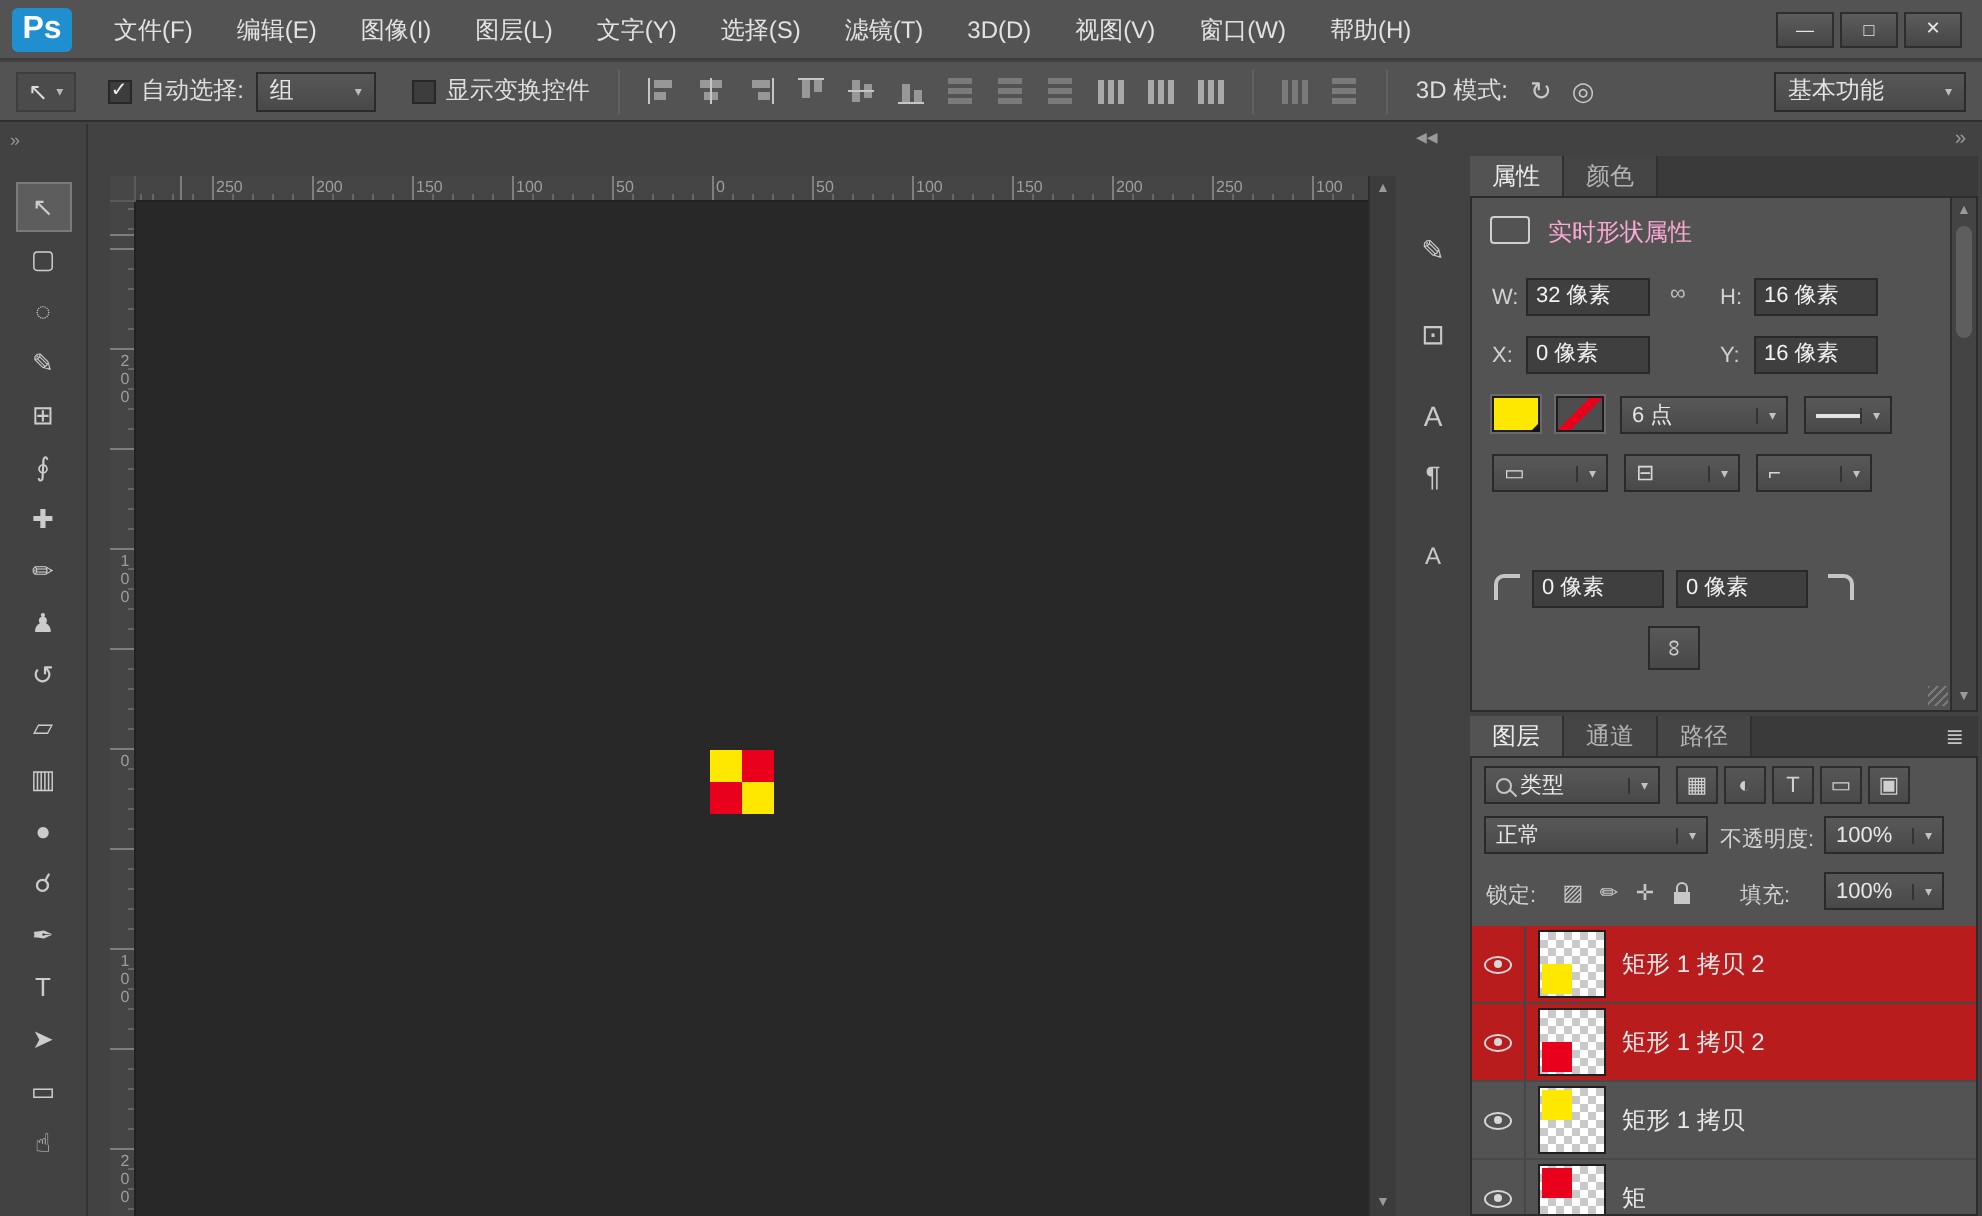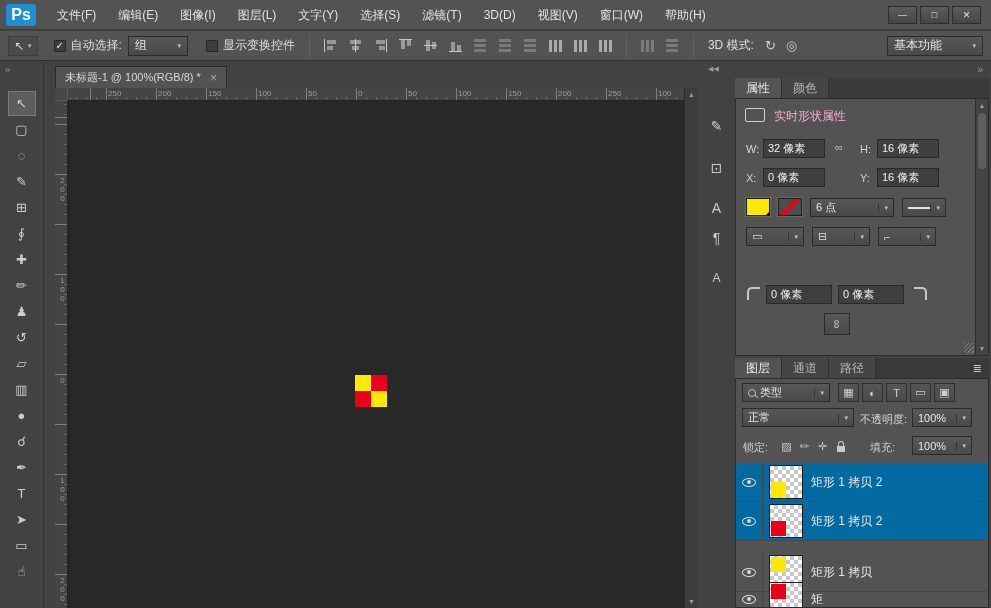--- a/index.html
+++ b/index.html
@@ -158,22 +158,22 @@
          color:#d0d0d0; font-size:11px; display:flex; align-items:center; justify-content:center; }
   .brow { position:absolute; left:0; right:0; top:29px; height:22px; }
   .lkrow { position:absolute; left:0; right:4px; top:57px; height:22px;padding-left:17px; }
   .lkic { position:absolute; top:2px; width:17px; height:17px; color:#c8c8c8; font-size:11px;
           display:flex; align-items:center; justify-content:center; }
   .padlock { width:8px; height:6px; background:#c8c8c8; position:relative; margin-top:4px; }
   .padlock::before { content:""; position:absolute; top:-5px; left:1px; width:4px; height:5px;
                      border:1px solid #c8c8c8; border-bottom:none; border-radius:3px 3px 0 0; }
   .lrows { position:absolute; left:0; right:0; top:84px; bottom:0; overflow:hidden; }
   .lrow { position:absolute; left:0; right:0; height:39px; border-bottom:1px solid #484848; display:flex; align-items:center; }
-  .lrow.sel { background:#0369a1; }
-  .r1{top:0;} .r2{top:39px;} .r3{top:90px;} .r4{top:117px;}
+  .lrow.sel { background:#b91c1c; }
+  .r1{top:0;} .r2{top:39px;} .r3{top:78px;} .r4{top:117px;}
   .eyecell { width:27px; align-self:stretch; border-right:1px solid #464646; display:flex; align-items:center; justify-content:center; }
   .eye { width:14px; height:9px; border:1px solid #d8d8d8; border-radius:50%; position:relative; }
   .eye::after { content:""; position:absolute; left:4px; top:1.5px; width:4px; height:4px; background:#d8d8d8; border-radius:50%; }
   .thumb { width:34px; height:34px; margin:0 8px 0 6px; position:relative; border:1px solid #1f1f1f;
            background-image:linear-gradient(45deg,#c9c9c9 25%,transparent 25%,transparent 75%,#c9c9c9 75%),
                             linear-gradient(45deg,#c9c9c9 25%,#ffffff 25%,#ffffff 75%,#c9c9c9 75%);
            background-size:8px 8px; background-position:0 0,4px 4px; }
   .shp { position:absolute; width:15px; height:15px; }
   .p-bl { left:1px; bottom:1px; } .p-tl { left:1px; top:1px; }
   .c-y { background:#ffe800; } .c-r { background:#e8001d; }
@@ -270,26 +270,20 @@
       <div class="tool">☌</div>
       <div class="tool">✒</div>
       <div class="tool">T</div>
       <div class="tool">➤</div>
       <div class="tool">▭</div>
       <div class="tool">☝</div>
     </div>
   </div>
 
   <div class="docwin">
-    <div class="tabbar">
-      <div class="doctab">
-        <span>未标题-1 @ 100%(RGB/8) *</span>
-        <span class="tabclose">×</span>
-      </div>
-    </div>
     <div class="canvas-region">
       <div class="ruler-corner"></div>
       <div class="hruler">
         <span class="hrl" style="left:38px">250</span>
         <span class="hrl" style="left:88px">200</span>
         <span class="hrl" style="left:138px">150</span>
         <span class="hrl" style="left:188px">100</span>
         <span class="hrl" style="left:238px">50</span>
         <span class="hrl" style="left:288px">0</span>
         <span class="hrl" style="left:338px">50</span>

